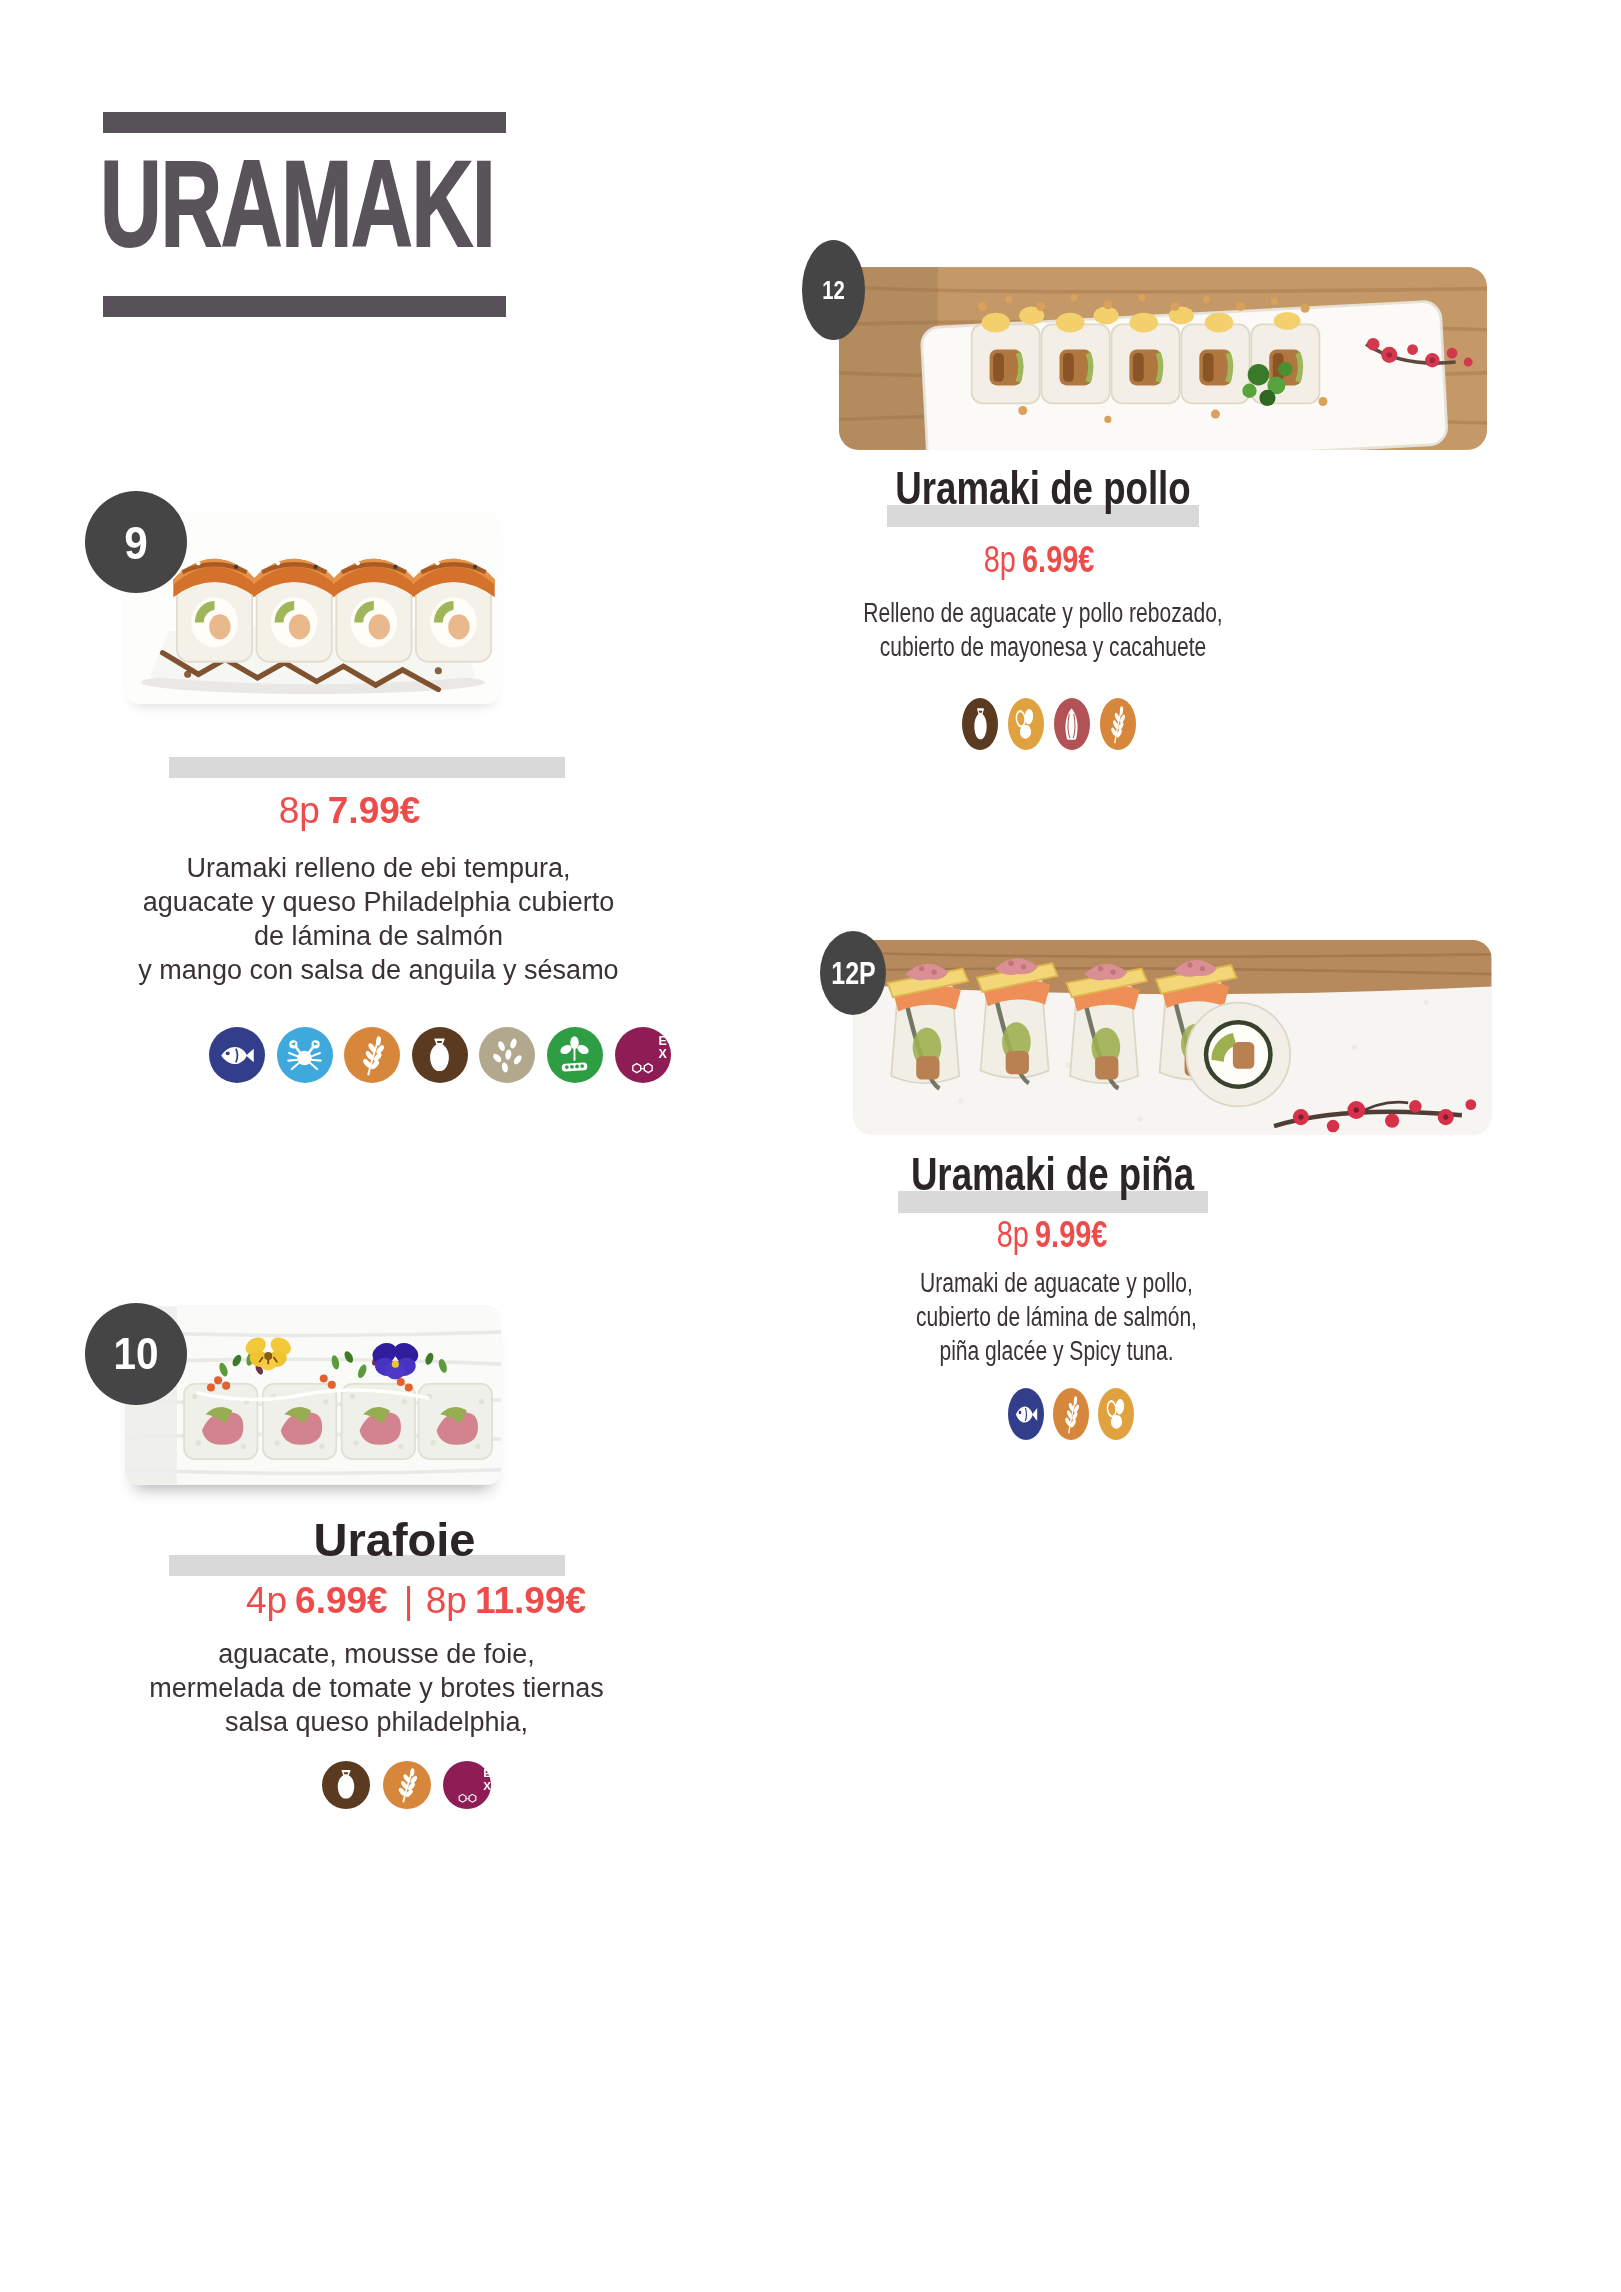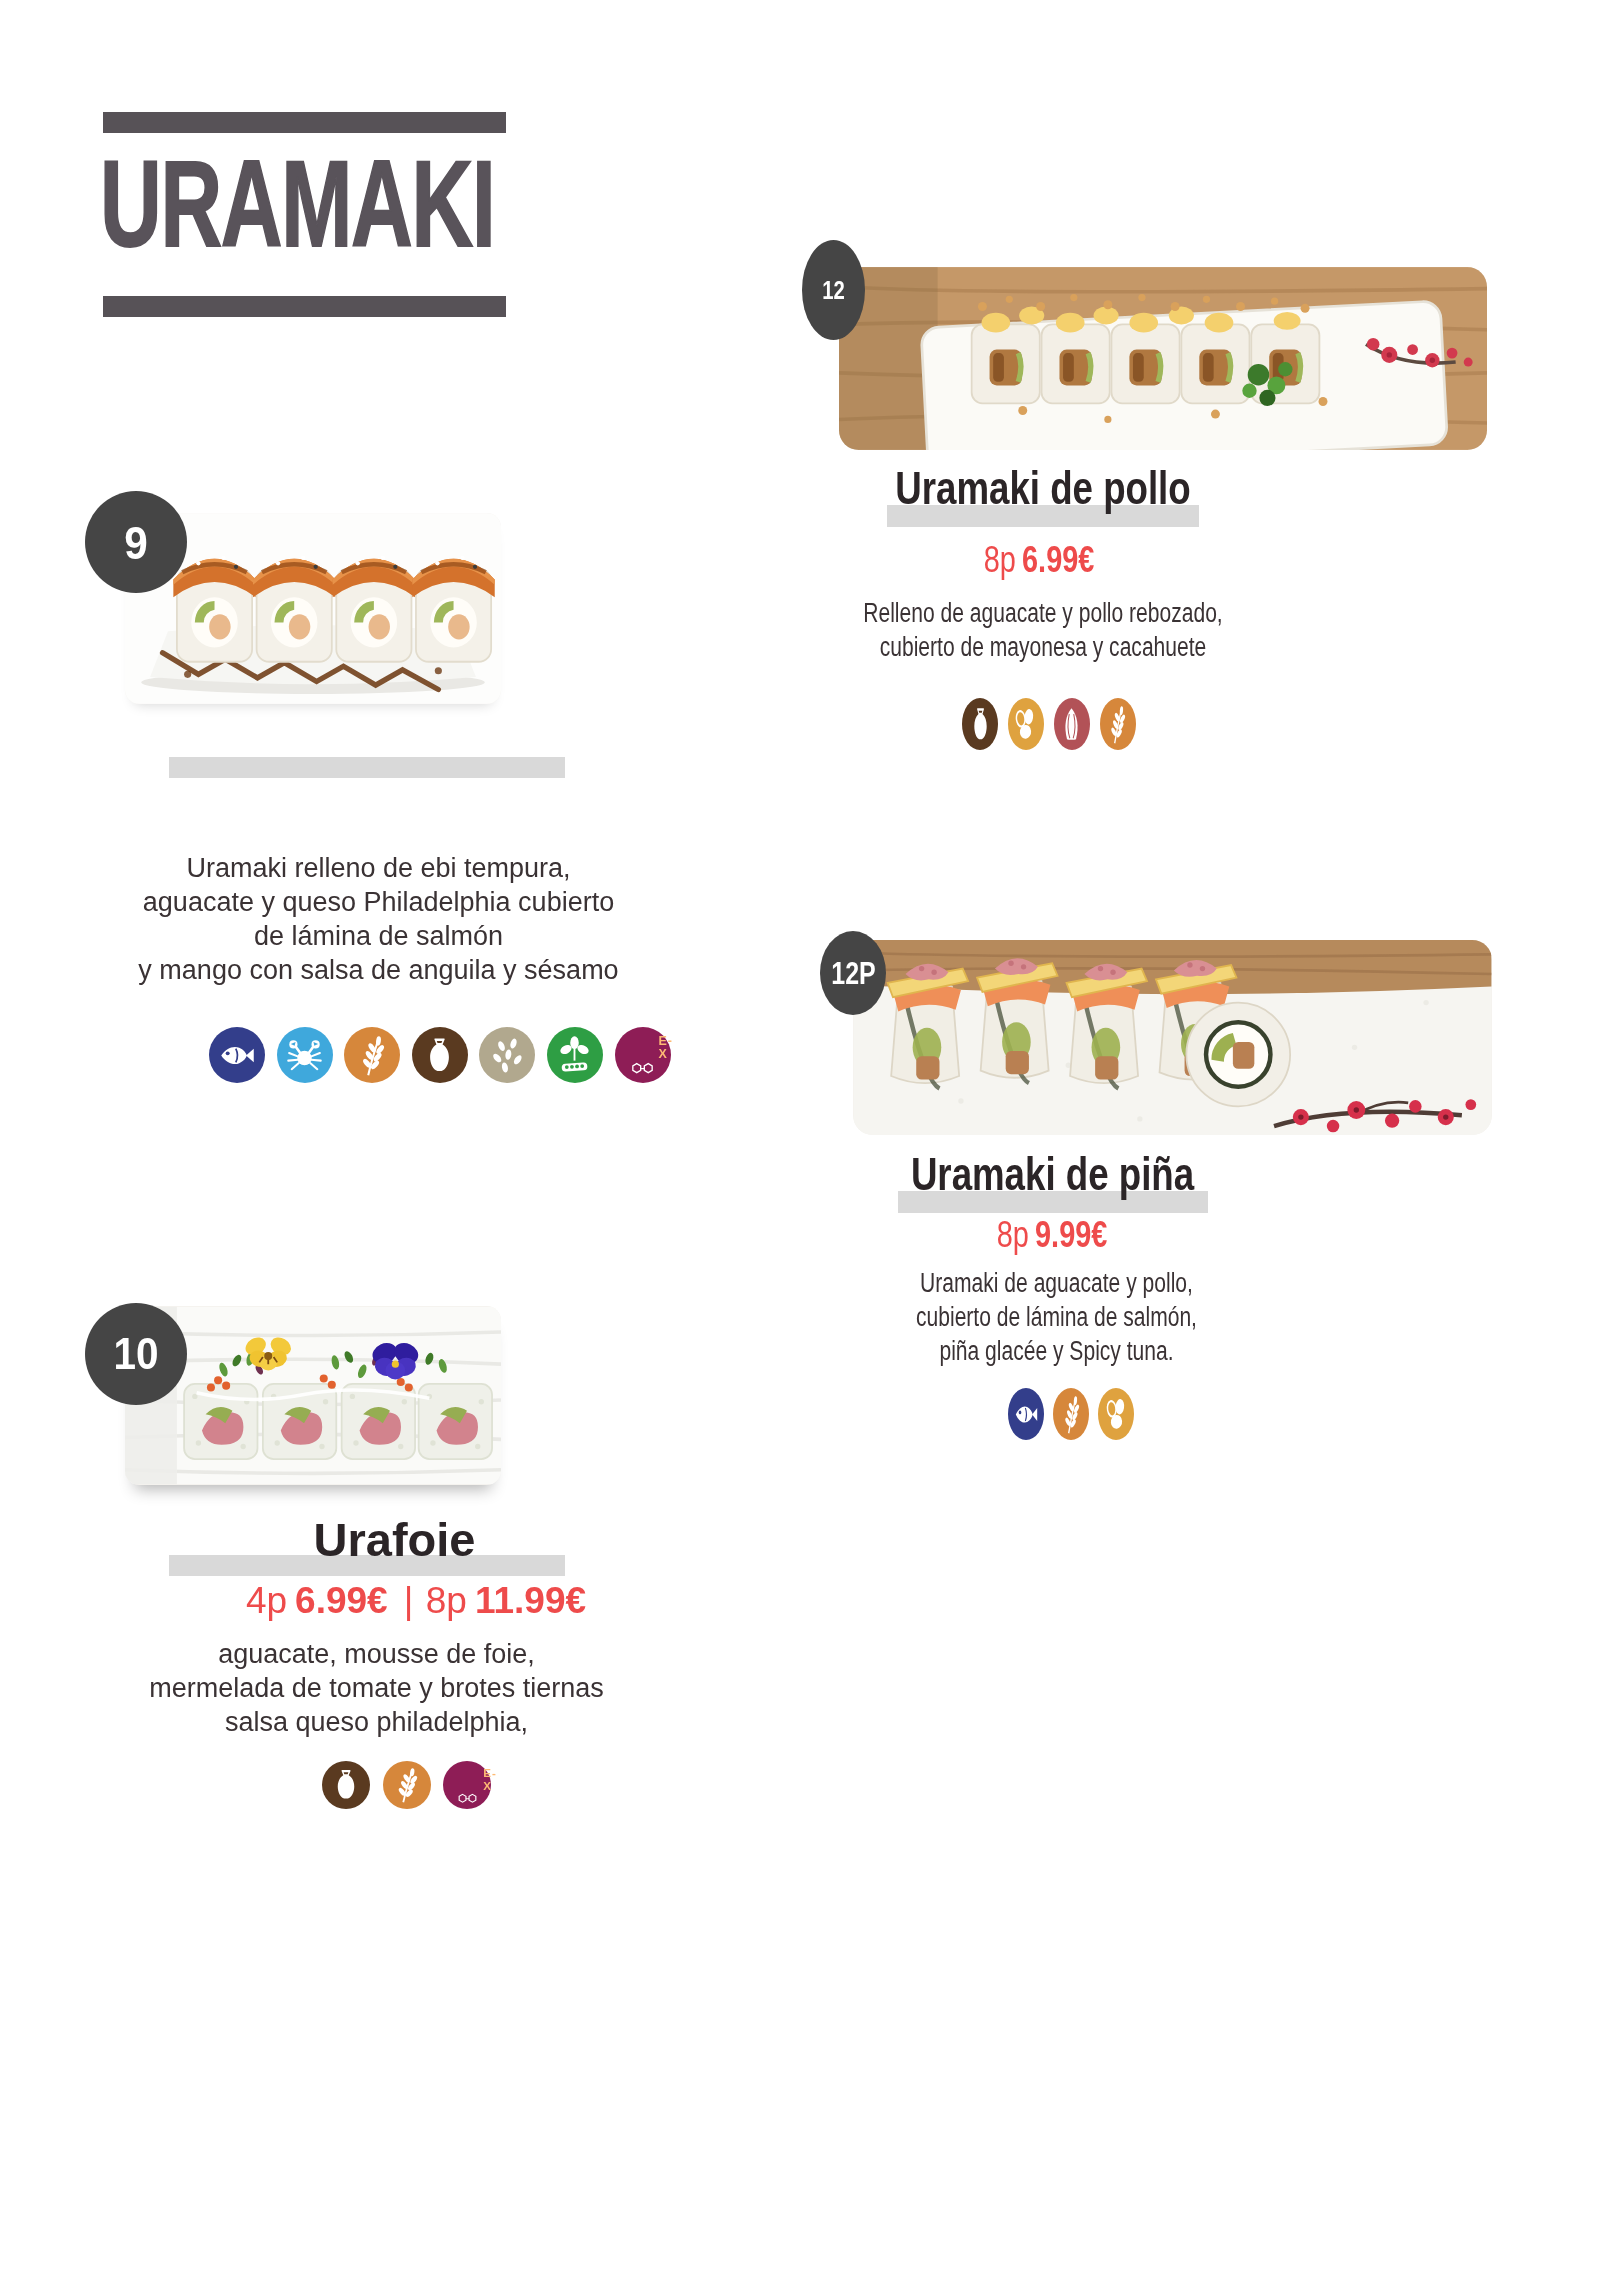--- a/index.html
+++ b/index.html
@@ -54,21 +54,21 @@
   .al{border-radius:50%;display:flex;flex-direction:column;align-items:center;justify-content:center;flex:0 0 auto;}
   .al svg{display:block;}
   .al.lg{width:56px;height:56px;} .al.lg svg.main{width:41px;height:41px;}
   .al.sm{width:48px;height:48px;} .al.sm svg.main{width:36px;height:36px;}
   .al.re{width:36px;height:52px;}  .al.re svg.main{width:27px;height:39px;}
   .c-fish{background:#333e8b;color:#333e8b;} .c-crab{background:#3fa8dc;color:#3fa8dc;}
   .c-glu{background:#d6873b;color:#d6873b;}  .c-milk{background:#5a3a20;color:#5a3a20;}
   .c-ses{background:#b1a88e;color:#b1a88e;}  .c-soy{background:#2e9e44;color:#2e9e44;}
   .c-ex{background:#8e1d56;color:#8e1d56;}   .c-egg{background:#dfa23f;color:#dfa23f;}
   .c-nut{background:#b25257;color:#b25257;}
-  .ext{color:#fdba74;font-weight:700;font-size:12.5px;letter-spacing:0.9px;line-height:13.4px;padding-left:46px;}
+  .ext{color:#ffffff;font-weight:700;font-size:12.5px;letter-spacing:0.9px;line-height:13.4px;padding-left:46px;}
   .al.sm .ext{font-size:11.6px;}
   .ihex{width:29px;height:13.4px;} .al.sm .ihex{width:25px;height:11.6px;}
   .defs{position:absolute;width:0;height:0;overflow:hidden;}
 </style>
 </head>
 <body>
 
 <svg class="defs" aria-hidden="true">
   <defs>
     <symbol id="sym-fish" viewBox="0 0 48 48">
@@ -182,20 +182,23 @@
       </g>
       <use href="#mp1" x="89"></use>
         <use href="#mp1" x="178"></use>
         <use href="#mp1" x="267"></use>
     </svg>
   </div>
   <div class="badge b9">
       <span class="bt">9</span>
     </div>
   <div class="hl" style="left:169px;top:757px;width:396px;"></div>
+  <div class="price" style="left:81px;top:790px;width:537px;">
+    <span class="q">8p</span><span class="a">7.99€</span>
+  </div>
   <div class="desc" style="left:65px;top:851px;width:627px;text-align:center;">
     <div>Uramaki relleno de ebi tempura,</div>
     <div>aguacate y queso Philadelphia cubierto</div>
     <div>de lámina de salmón</div>
     <div>y mango con salsa de anguila y sésamo</div>
   </div>
   <div class="icons g13" style="left:209px;top:1027px;">
     <span class="al lg c-fish">
         <svg class="main" viewBox="0 0 48 48">
           <use href="#sym-fish"></use>

